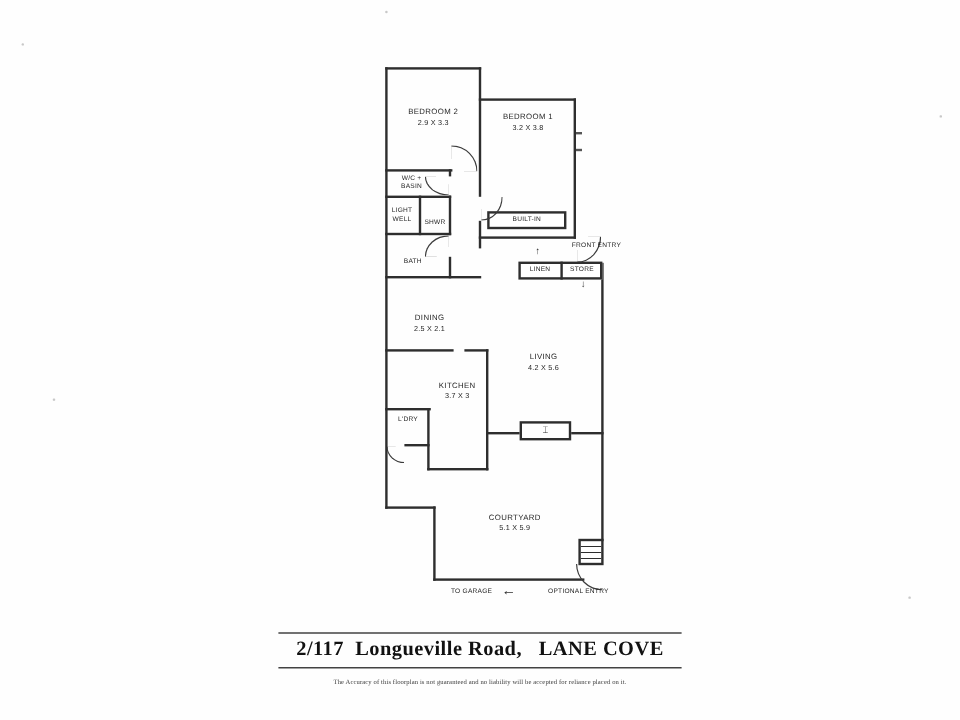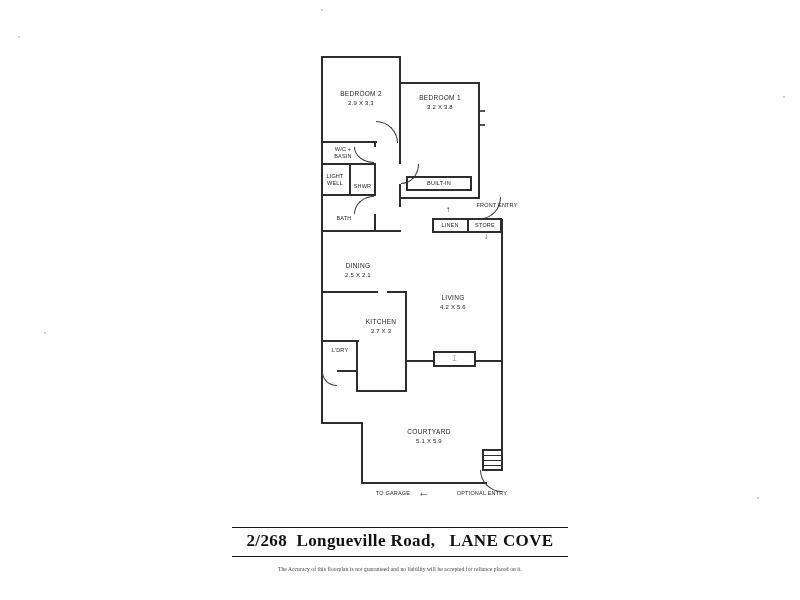--- a/index.html
+++ b/index.html
@@ -152,21 +152,21 @@
   <div class="glyph" style="left:443px;top:205px;width:10px;font-size:8px">↑</div>
   <div class="glyph" style="left:481px;top:232px;width:10px;font-size:8px">↓</div>
 
   <div class="glyph" style="left:433px;top:354px;width:43px;font-size:8px">⌶</div>
 
   <div class="lbl f5" style="left:372px;top:490px;width:42px">TO GARAGE</div>
   <div class="glyph" style="left:410px;top:485px;width:26px;font-size:12px;letter-spacing:-2px">←</div>
   <div class="lbl f5" style="left:450px;top:490px;width:64px">OPTIONAL ENTRY</div>
 
   <div class="rule" style="left:232px;top:527px;width:336px"></div>
-  <div class="title">2/268  Longueville Road,   LANE COVE</div>
+  <div class="title">2/117  Longueville Road,   LANE COVE</div>
   <div class="rule" style="left:232px;top:556px;width:336px"></div>
   <div class="disclaimer">The Accuracy of this floorplan is not guaranteed and no liability will be accepted for reliance placed on it.</div>
 
   <div class="speck" style="left:18px;top:36px;width:2px;height:2px"></div>
   <div class="speck" style="left:321px;top:9px;width:2px;height:1.5px"></div>
   <div class="speck" style="left:783px;top:96px;width:1.5px;height:1.5px"></div>
   <div class="speck" style="left:44px;top:332px;width:1.5px;height:1.5px"></div>
   <div class="speck" style="left:757px;top:497px;width:1.5px;height:1.5px"></div>
 
 </div>

